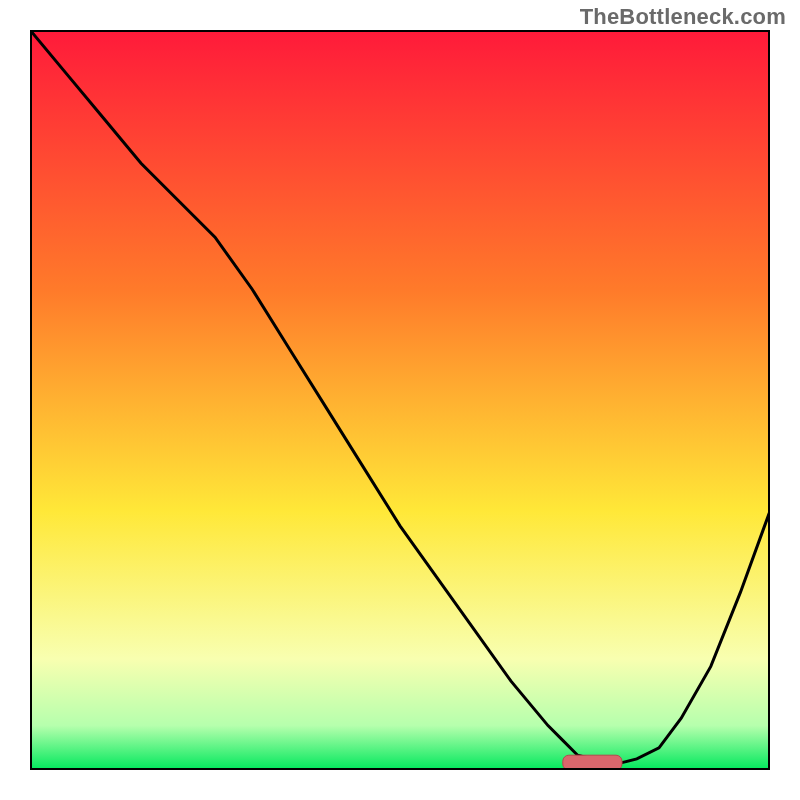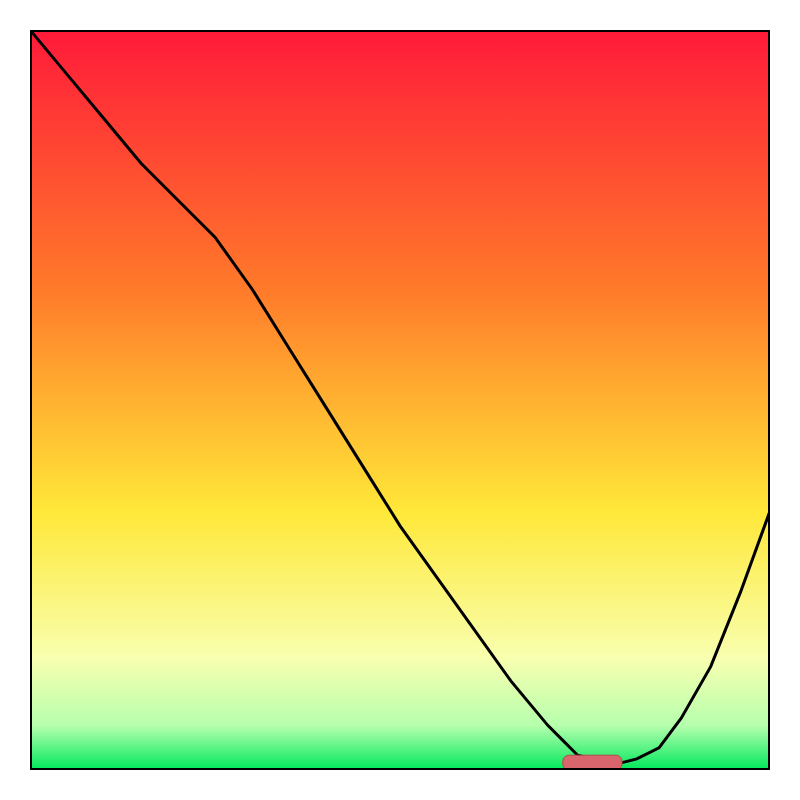--- a/index.html
+++ b/index.html
@@ -31,20 +31,21 @@
     top: 30px;
     width: 740px;
     height: 740px;
   }
   svg { display: block; }
 </style>
 </head>
 <body>
 
 <div class="container">
+  <div class="watermark">TheBottleneck.com</div>
 
   <div class="plot">
     <svg id="svg" width="740" height="740" viewBox="0 0 740 740">
       <defs>
         <linearGradient id="bg-grad" x1="0" y1="0" x2="0" y2="1">
             <stop offset="0%" stop-color="#ff1a3a"></stop>
             <stop offset="35%" stop-color="#ff7a2a"></stop>
             <stop offset="65%" stop-color="#ffe838"></stop>
             <stop offset="85%" stop-color="#f8ffb0"></stop>
             <stop offset="94%" stop-color="#b6ffad"></stop>

